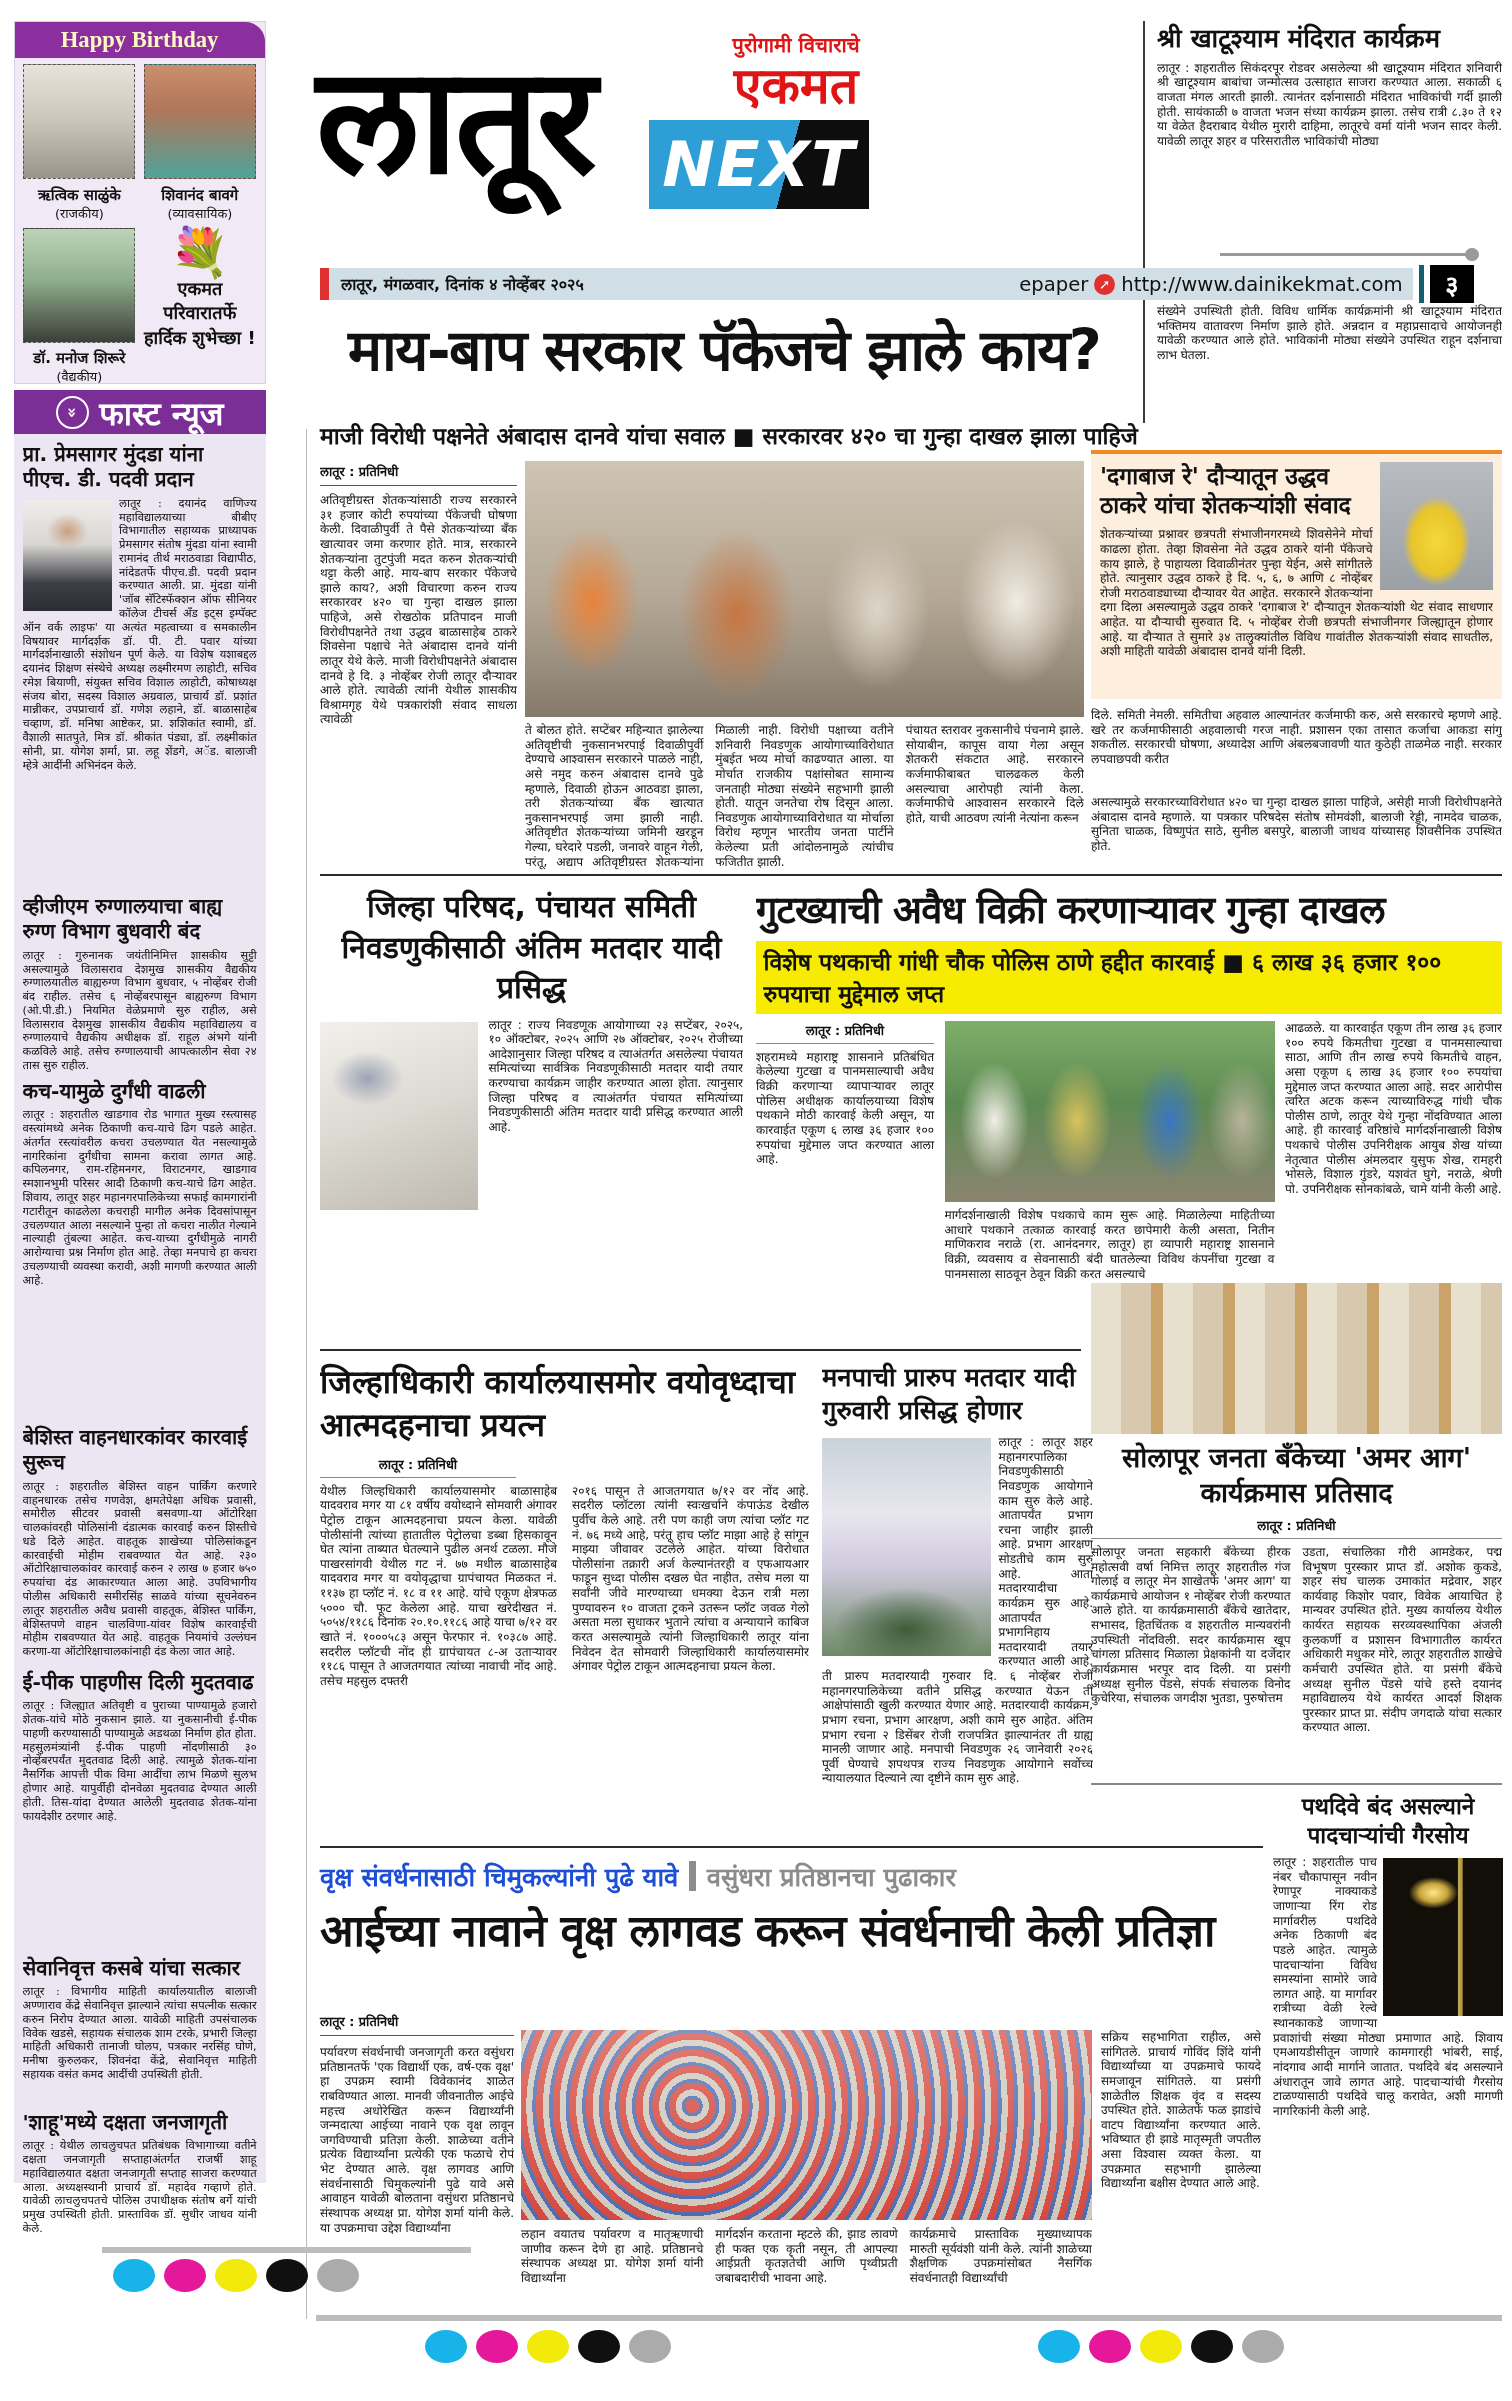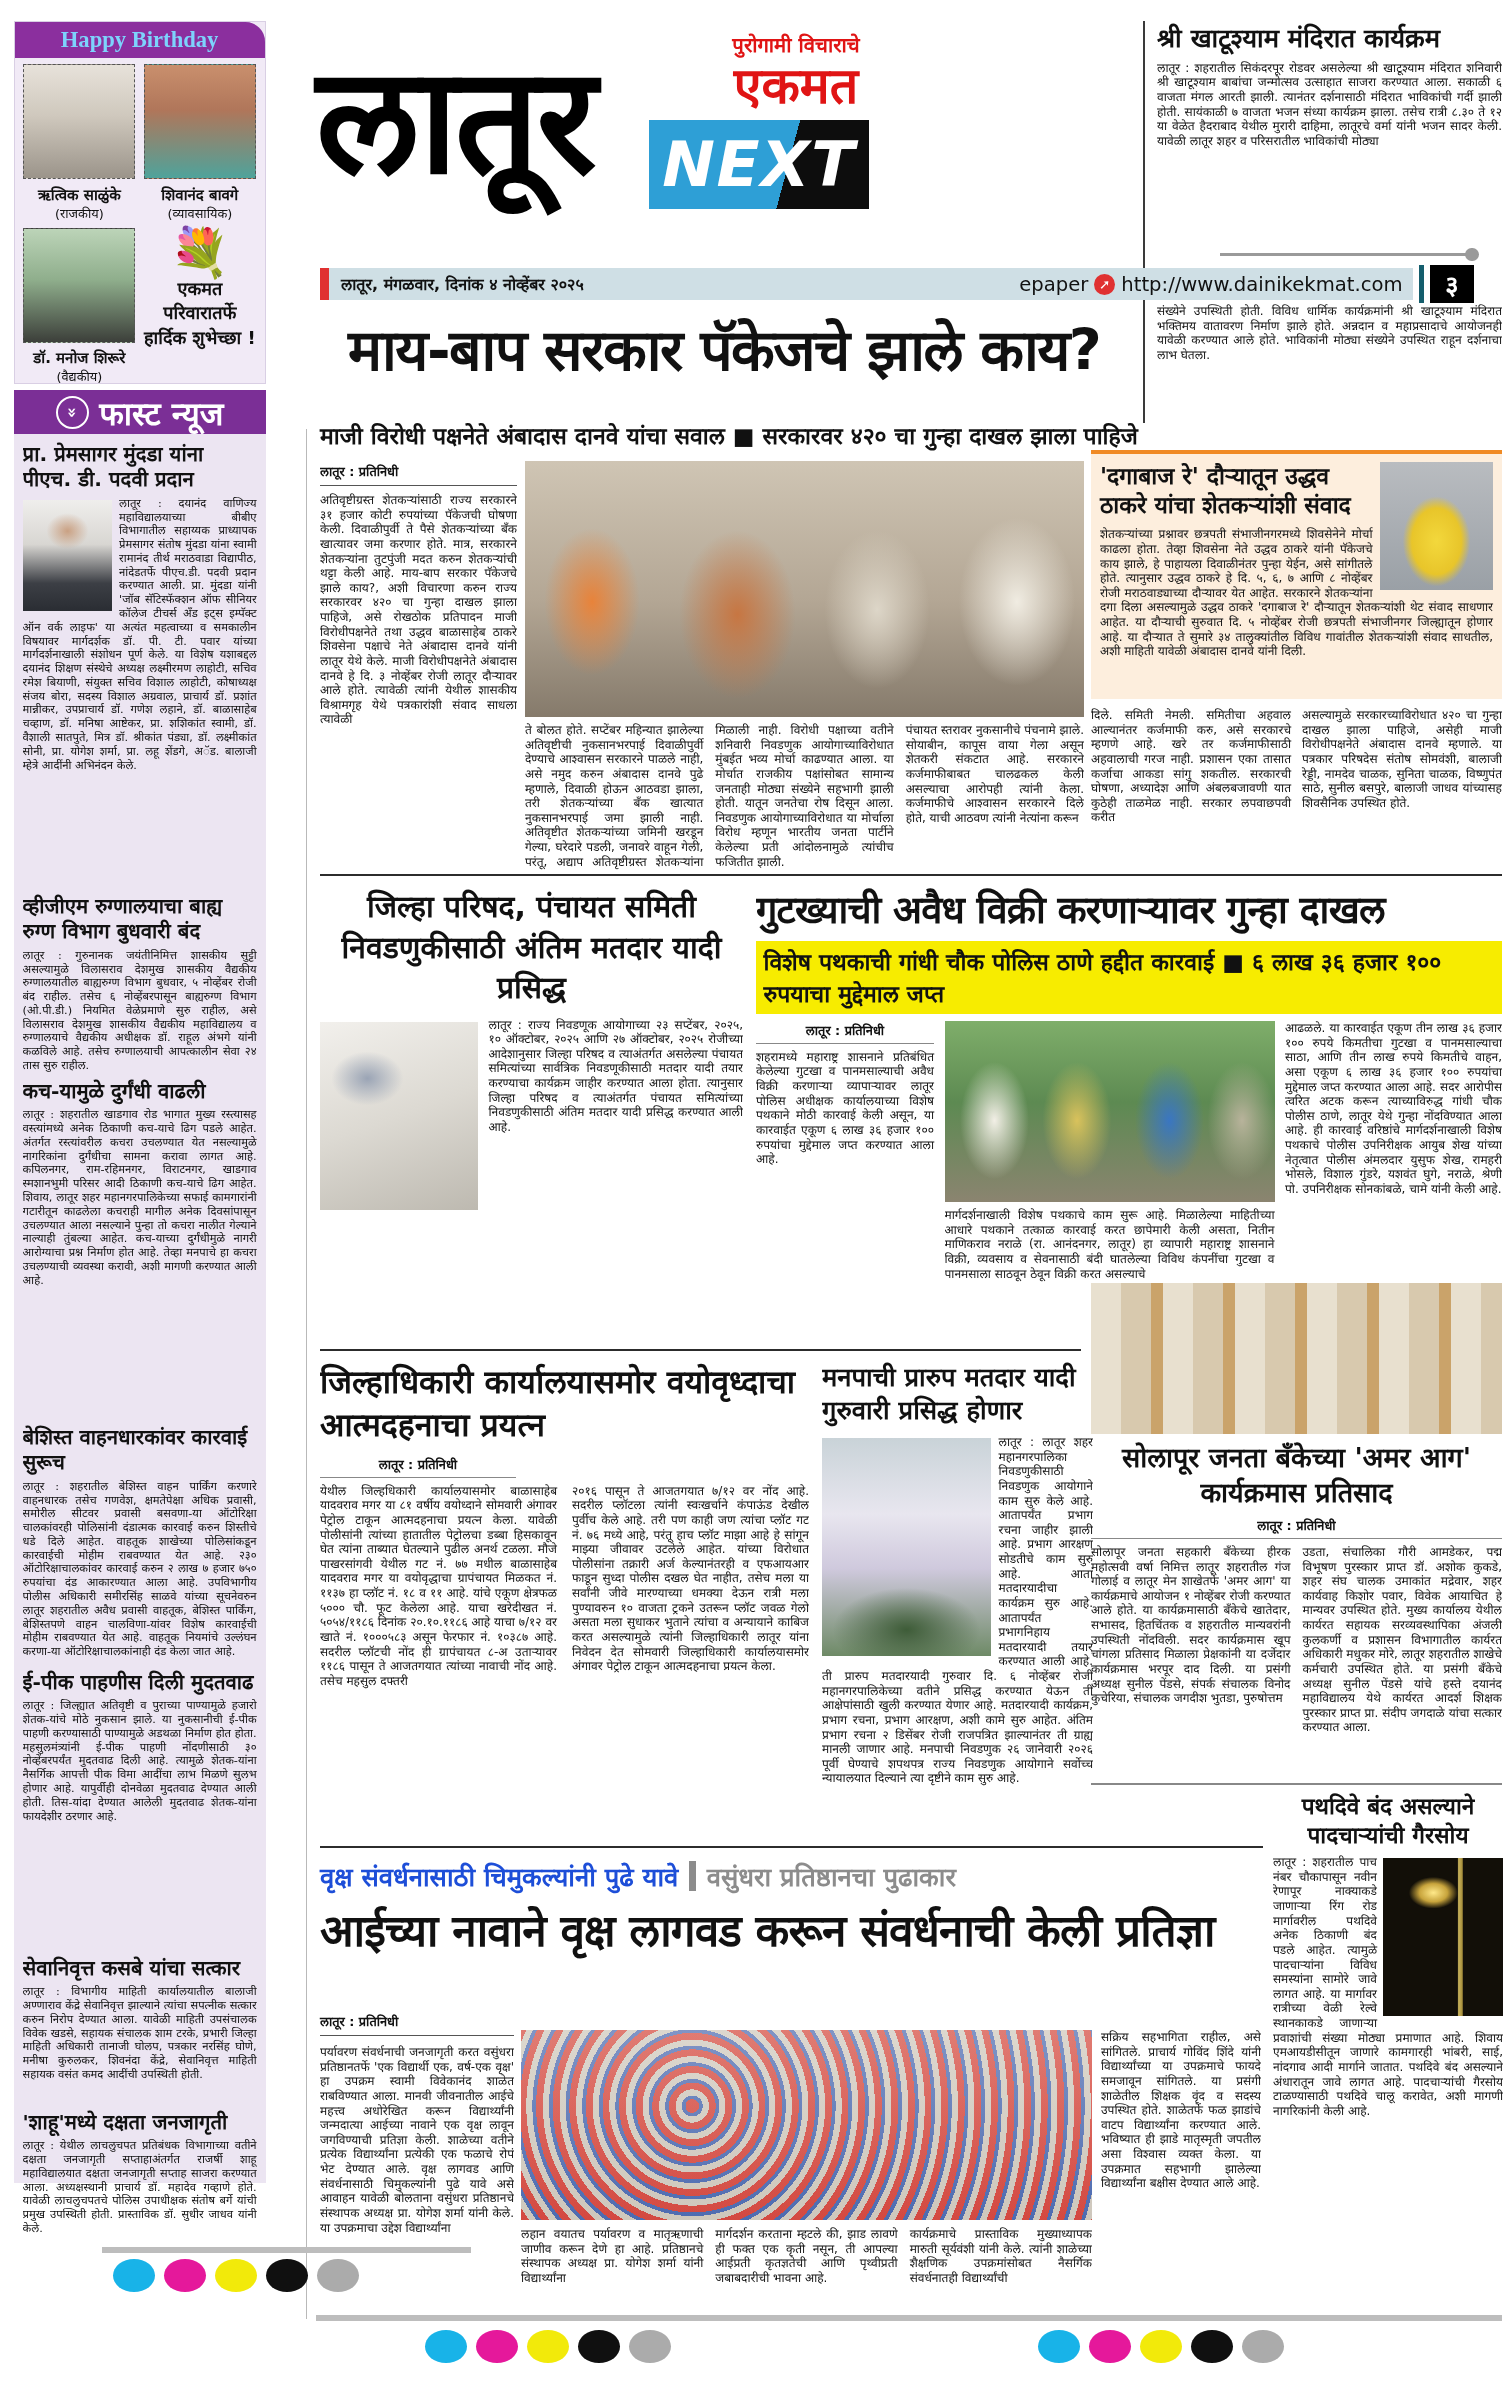--- a/index.html
+++ b/index.html
@@ -6,21 +6,21 @@
   #page{position:relative;width:1512px;height:2401px;background:#ffffff;
         font-family:"DejaVu Sans",sans-serif;color:#111;overflow:hidden;}
   .abs{position:absolute;box-sizing:border-box;}
   .jt{text-align:justify;}
   .clip{overflow:hidden;}
   .prewrap{white-space:pre-line;}
   .body-txt{font-size:12px;line-height:1.22;color:#141414;}
 
   
   #hb{left:13.6px;top:21px;width:252px;height:363px;background:#f1eaf6;border:0.8px solid #d9cfe4;}
-  #hb-head{height:36px;background:#8b2f9e;border-radius:0 19.6px 0 0;color:#7dd3fc;
+  #hb-head{height:36px;background:#8b2f9e;border-radius:0 19.6px 0 0;color:#fef9c3;
            font-family:"Liberation Serif",serif;font-weight:bold;font-size:22.6px;
            display:flex;align-items:center;justify-content:center;}
   .hb-row{display:flex;justify-content:space-around;padding:6px 4.5px 0 4.5px;}
   .hb-cell{width:113px;text-align:center;}
   .hb-photo{width:110px;height:113px;border:1.5px dashed #555;margin:0 auto;
             background:linear-gradient(180deg,#e7e2da 0%,#cfc8bd 45%,#9b948a 100%);}
   .hb-photo.p2{background:linear-gradient(180deg,#c98f6d 0%,#b0765a 40%,#4fa39b 100%);}
   .hb-photo.p3{background:linear-gradient(180deg,#bcd4b8 0%,#8fae8c 45%,#3c3f3a 100%);}
   .hb-name{font-size:15px;font-weight:bold;margin-top:4.5px;}
   .hb-role{font-size:12.8px;}
@@ -77,21 +77,21 @@
         radial-gradient(83px 120px at 88% 55%,#f0ece2 0%,rgba(240,236,226,0) 70%),
         linear-gradient(180deg,#cfc5b4 0%,#b3a694 55%,#857a6b 100%);}
   #lead-colsBCD{left:525px;top:723px;width:559px;height:149px;display:flex;gap:12px;}
   #lead-colsBCD .c{flex:1;}
   #dangabaj{left:1091px;top:450px;width:411px;height:249px;background:#fdeedd;
             border-top:4.5px solid #f08a24;padding:7.5px 9px;}
   #dangabaj h2{margin:0 0 6px 0;font-size:23px;line-height:1.3;}
   #db-photo{float:right;width:113px;height:128px;margin:0 0 4.5px 7.5px;
       background:radial-gradient(45px 60px at 50% 62%,#f3d83c 0%,#e8c52a 55%,rgba(0,0,0,0) 75%),
                  linear-gradient(180deg,#b9bcc0 0%,#9aa0a6 100%);}
-  #lead-colsEF{left:1091px;top:708px;width:411px;height:163px;display:flex;gap:11px;}
+  #lead-colsEF{left:1091px;top:708px;width:411px;height:163px;display:flex;gap:11px;flex-direction:column;}
   #lead-colsEF .c{flex:1;}
 
   .hrule{background:#2c2c2c;}
   #hr1{left:320px;top:874px;width:1182px;height:2.3px;}
   #vr-side{left:306px;top:429px;width:0.8px;height:1890px;background:#b9b9b9;}
 
   
   #zp{left:320px;top:887px;width:423px;height:456px;}
   #zp h2{margin:0 0 9px 0;font-size:30px;line-height:1.35;text-align:center;}
   #zp-photo{float:left;width:158px;height:188px;margin:4.5px 10.5px 0 0;

